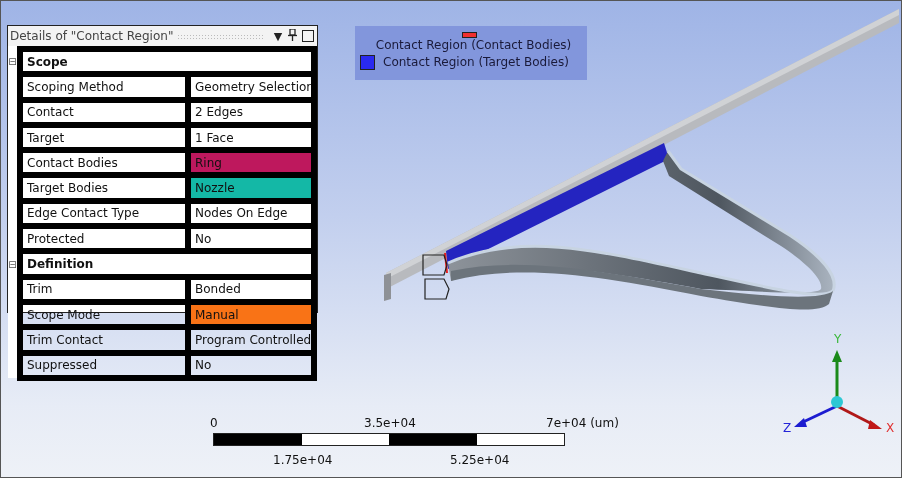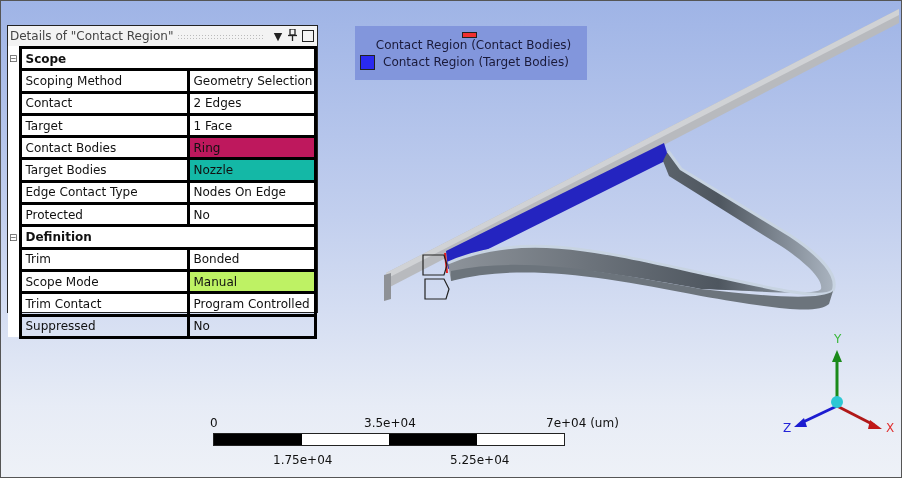--- a/index.html
+++ b/index.html
@@ -21,27 +21,27 @@
   }
   #details .hdr .title { white-space:nowrap; }
   #details .hdr .grip {
     flex:1; height:5px; margin:0 6px 0 4px;
     background-image: radial-gradient(#bbb 0.8px, transparent 0.9px);
     background-size:3px 3px;
   }
   #details .hdr .ic { width:14px; text-align:center; color:#222; font-size:11px; cursor:pointer; }
   #details .hdr .box { width:10px; height:10px; border:1.3px solid #222; margin:0 3px 0 3px; }
   table { border-collapse:collapse; width:100%; table-layout:fixed; }
-  td { height:19.3px; padding:0 4px; border:3px solid #000000; white-space:nowrap; overflow:hidden; font-size:12px; }
+  td { height:19.3px; padding:0 4px; border:6px solid #000000; white-space:nowrap; overflow:hidden; font-size:12px; }
   td.exp { width:5px; border:none; background:#fff; padding:0; text-align:center; font-size:10px; color:#555; }
   td.gcol { width:5px; border:none; background:#fff; padding:0; }
   td.group { font-weight:bold; }
   .red { background:#be185d; }
   .blue { background:#14b8a6; }
-  .grey { background:#bef264; }
+  .grey { background:#f97316; }
   #legend {
     position:absolute; left:354px; top:25px; width:232px; height:54px;
     background:#8296dc; font-size:12px; color:#1a1a3a;
   }
   .leg-row { display:flex; align-items:center; height:20px; margin-left:5px; }
   .leg-row:first-child { margin-top:6px;flex-direction:column; }
   .swatch { width:15px; height:15px; border:1px solid #222; margin-right:8px; box-sizing:border-box; }
   #scale { position:absolute; left:200px; top:412px; width:440px; height:60px; font-size:12px; color:#111; }
   #scale .bar { position:absolute; left:12px; top:20px; width:352px; height:13px; border:1px solid #222; display:flex; box-sizing:border-box; }
   #scale .seg { flex:1; }

